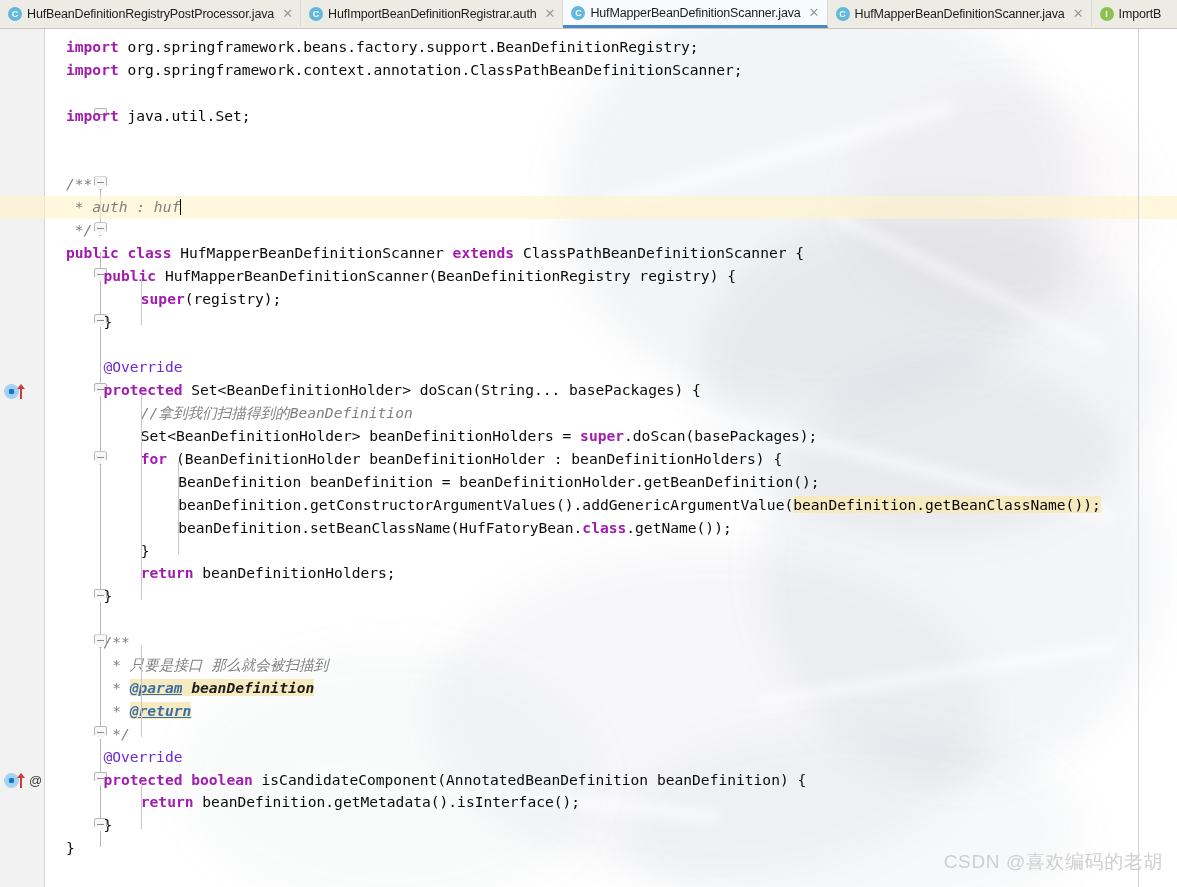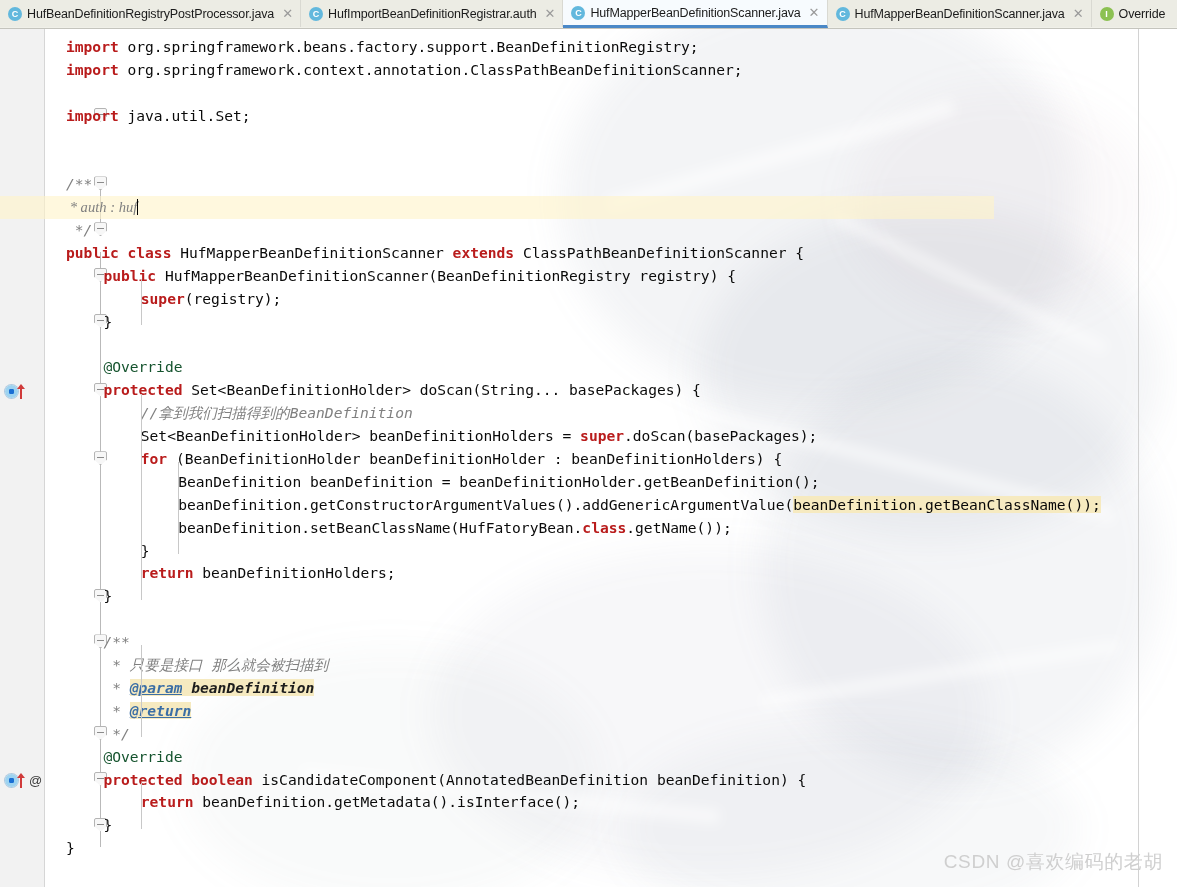--- a/index.html
+++ b/index.html
@@ -107,25 +107,25 @@
   .blockline{position:absolute;width:1px;background:#c8c8c8;}
 
   #code{
     position:absolute;left:0;top:0;width:1177px;height:859px;
     font-family:"DejaVu Sans Mono","Liberation Mono",monospace;
     font-size:14.6px;
     line-height:22.9px;
     white-space:pre;
   }
   .line{position:relative;height:22.9px;padding-left:66px;color:#080808;}
-  .line.caret-line{background:rgba(255,244,201,.62);width:994px;box-sizing:border-box;font-family:Liberation Serif, serif;}
-
-  
-  .kw{color:#b91c1c;font-weight:bold;}
-  .ann{color:#14532d;}
+  .line.caret-line{background:rgba(255,244,201,.62);width:1177px;box-sizing:border-box;}
+
+  
+  .kw{color:#a21caf;font-weight:bold;}
+  .ann{color:#6d28d9;}
   .cmt{color:#808080;font-style:italic;}
   .doctag{color:#3b6ea5;font-style:italic;text-decoration:underline;font-weight:bold;}
   .docparam{color:#1c1c1c;font-style:italic;font-weight:bold;}
   .hl{background:#f6eac0;}
   .plain{color:#0a0a0a;}
 
   
   .caret{
     display:inline-block;width:1px;height:16px;background:#000;
     vertical-align:-3px;margin-left:0px;
@@ -202,21 +202,21 @@
       <span class="tname">HufMapperBeanDefinitionScanner.java</span>
       <span class="tabclose">✕</span>
     </div>
     <div class="tab">
       <span class="tabicon cls">C</span>
       <span class="tname">HufMapperBeanDefinitionScanner.java</span>
       <span class="tabclose">✕</span>
     </div>
     <div class="tab">
       <span class="tabicon itf">I</span>
-      <span class="tname">Override</span>
+      <span class="tname">ImportB</span>
       <span class="tabclose hidden">✕</span>
     </div>
   </div>
 
 <div id="editor">
   <div id="gutter">
       <div class="gmark" style="top: 355.5px; left: 5px;">
         <span class="ico-impl"></span>
         <span class="ico-arrow"></span>
       </div>

